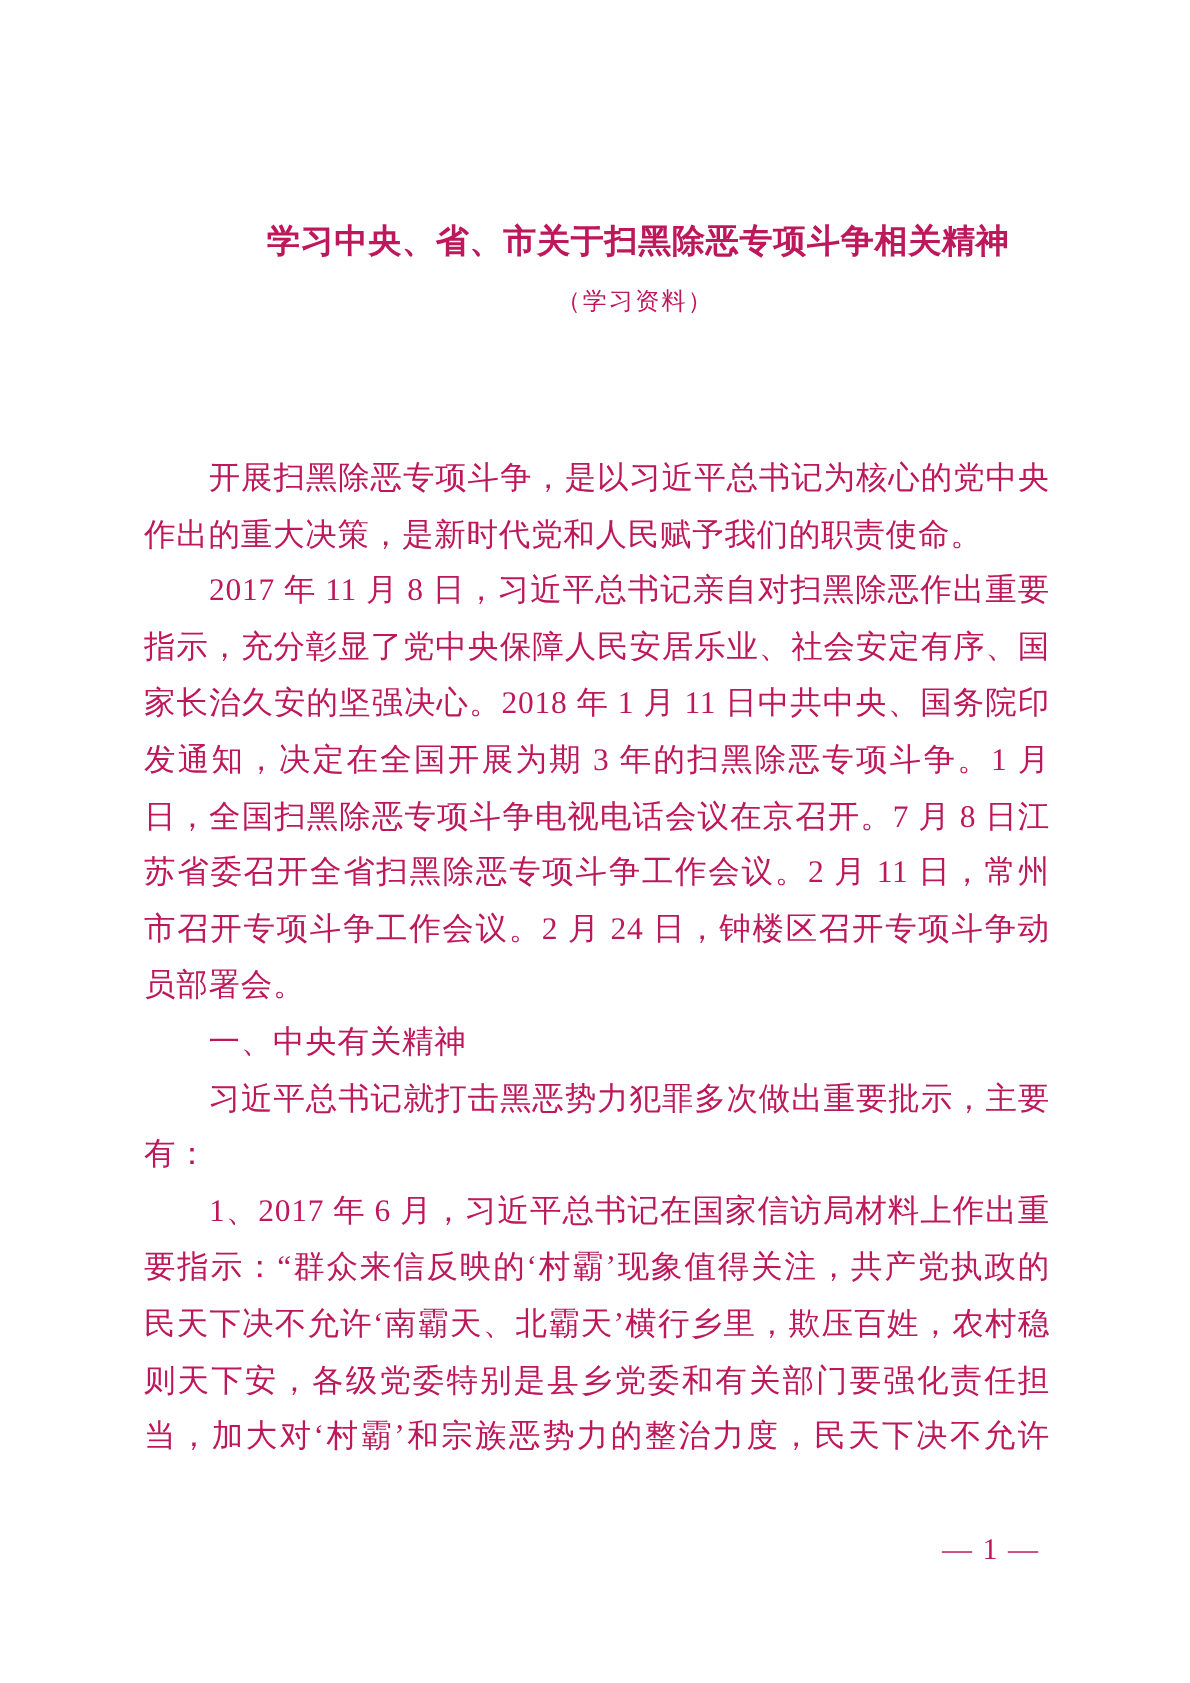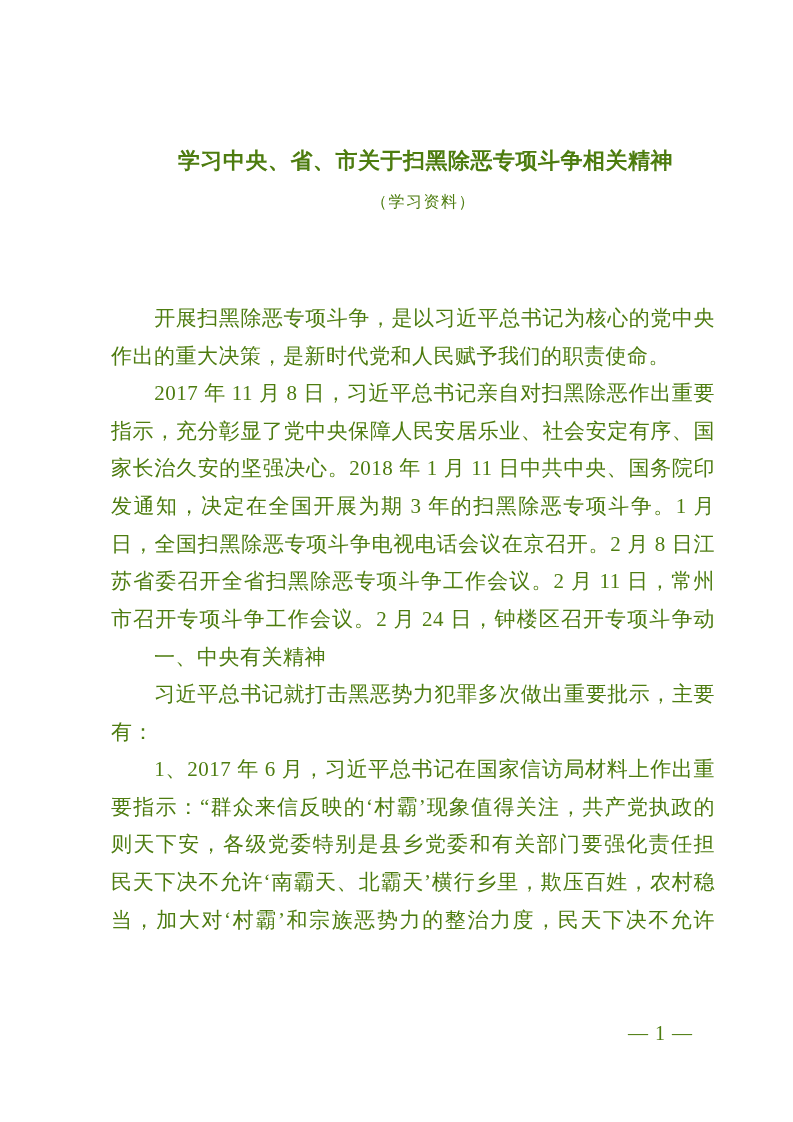--- a/index.html
+++ b/index.html
@@ -5,21 +5,21 @@
     html, body {
       margin: 0;
       padding: 0;
       background: #ffffff;
     }
     .page {
       position: relative;
       width: 793px;
       height: 1122px;
       background: #ffffff;
-      color: #4d7c0f;
+      color: #be185d;
       font-family: "Liberation Serif", "DejaVu Serif", serif;
       overflow: hidden;
     }
     .doc-title {
       position: absolute;
       top: 146px;
       left: 178px;
       font-size: 22px;
       font-weight: bold;
       letter-spacing: 0.5px;
@@ -31,21 +31,21 @@
       top: 189px;
       left: 371px;
       font-size: 16px;
       letter-spacing: 1.5px;
       white-space: nowrap;
       line-height: 26px;
     }
     .body-text {
       position: absolute;
       top: 300px;
-      left: 111px;
+      left: 96px;
       width: 604px;
       font-size: 21px;
     }
     .line {
       height: 37.6px;
       line-height: 37.6px;
       overflow: hidden;
       text-align: justify;
       text-align-last: justify;
       letter-spacing: 0.5px;
@@ -80,28 +80,29 @@
 
   <div class="doc-subtitle">（学习资料）</div>
 
   <div class="body-text">
     <div class="line">　　开展扫黑除恶专项斗争，是以习近平总书记为核心的党中央</div>
     <div class="line para-end">作出的重大决策，是新时代党和人民赋予我们的职责使命。</div>
     <div class="line">　　2017 年 11 月 8 日，习近平总书记亲自对扫黑除恶作出重要</div>
     <div class="line">指示，充分彰显了党中央保障人民安居乐业、社会安定有序、国</div>
     <div class="line">家长治久安的坚强决心。2018 年 1 月 11 日中共中央、国务院印</div>
     <div class="line">发通知，决定在全国开展为期 3 年的扫黑除恶专项斗争。1 月 23</div>
-    <div class="line">日，全国扫黑除恶专项斗争电视电话会议在京召开。2 月 8 日江</div>
+    <div class="line">日，全国扫黑除恶专项斗争电视电话会议在京召开。7 月 8 日江</div>
     <div class="line">苏省委召开全省扫黑除恶专项斗争工作会议。2 月 11 日，常州</div>
     <div class="line">市召开专项斗争工作会议。2 月 24 日，钟楼区召开专项斗争动</div>
+    <div class="line para-end">员部署会。</div>
     <div class="line heading">　　一、中央有关精神</div>
     <div class="line">　　习近平总书记就打击黑恶势力犯罪多次做出重要批示，主要</div>
     <div class="line para-end">有：</div>
     <div class="line">　　1、2017 年 6 月，习近平总书记在国家信访局材料上作出重</div>
     <div class="line">要指示：“群众来信反映的‘村霸’现象值得关注，共产党执政的人</div>
+    <div class="line">民天下决不允许‘南霸天、北霸天’横行乡里，欺压百姓，农村稳</div>
     <div class="line">则天下安，各级党委特别是县乡党委和有关部门要强化责任担</div>
-    <div class="line">民天下决不允许‘南霸天、北霸天’横行乡里，欺压百姓，农村稳</div>
     <div class="line">当，加大对‘村霸’和宗族恶势力的整治力度，民天下决不允许</div>
   </div>
 
   <div class="page-footer">— 1 —</div>
 
 </div>
 
 </body></html>

